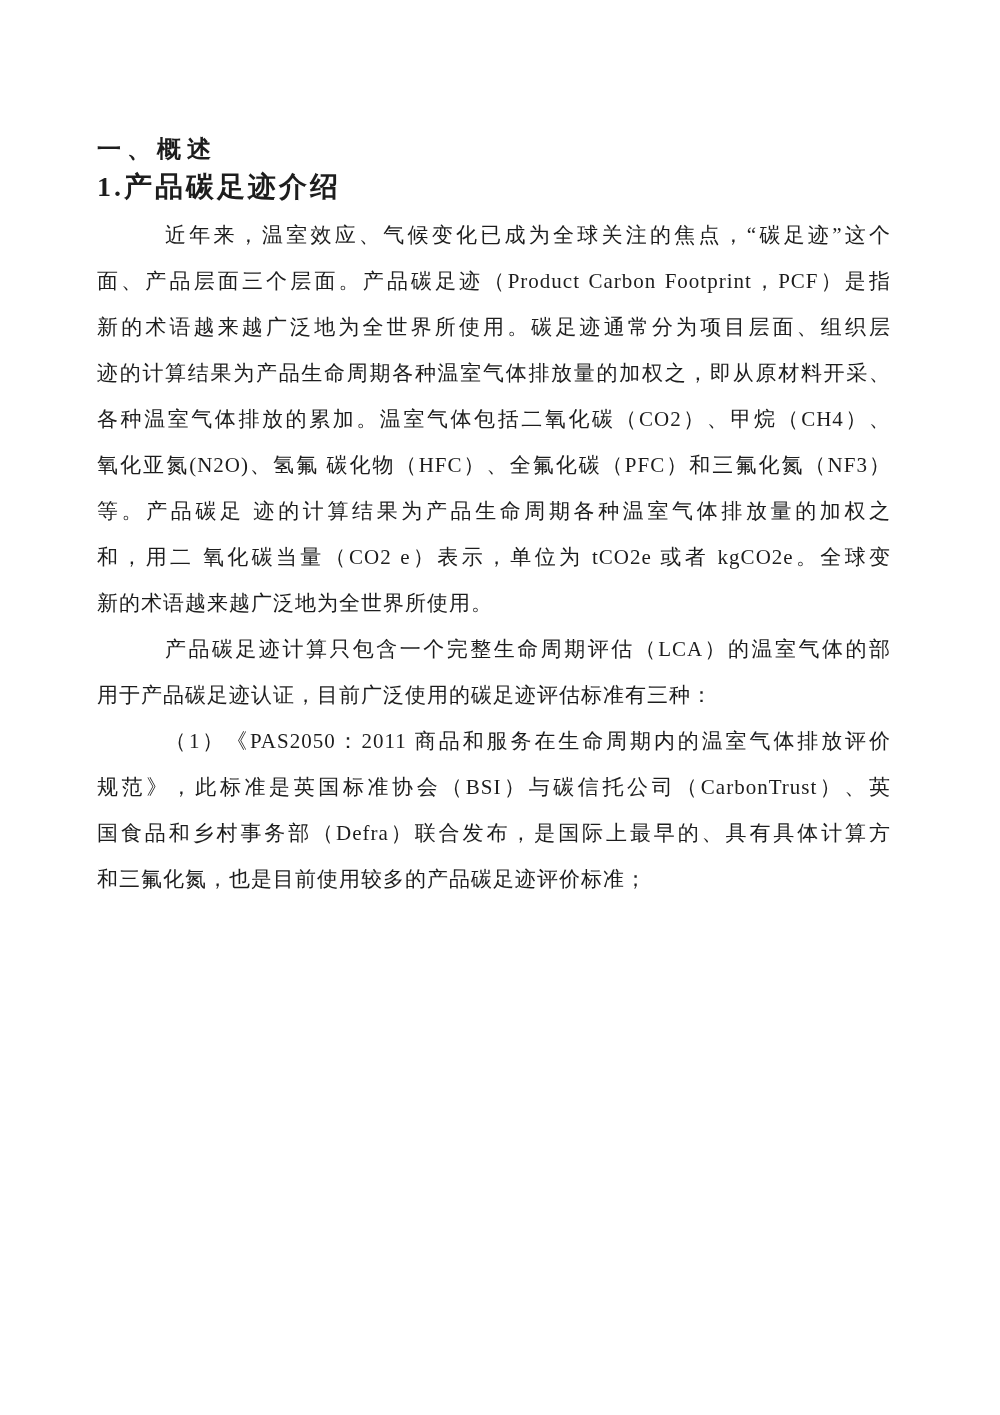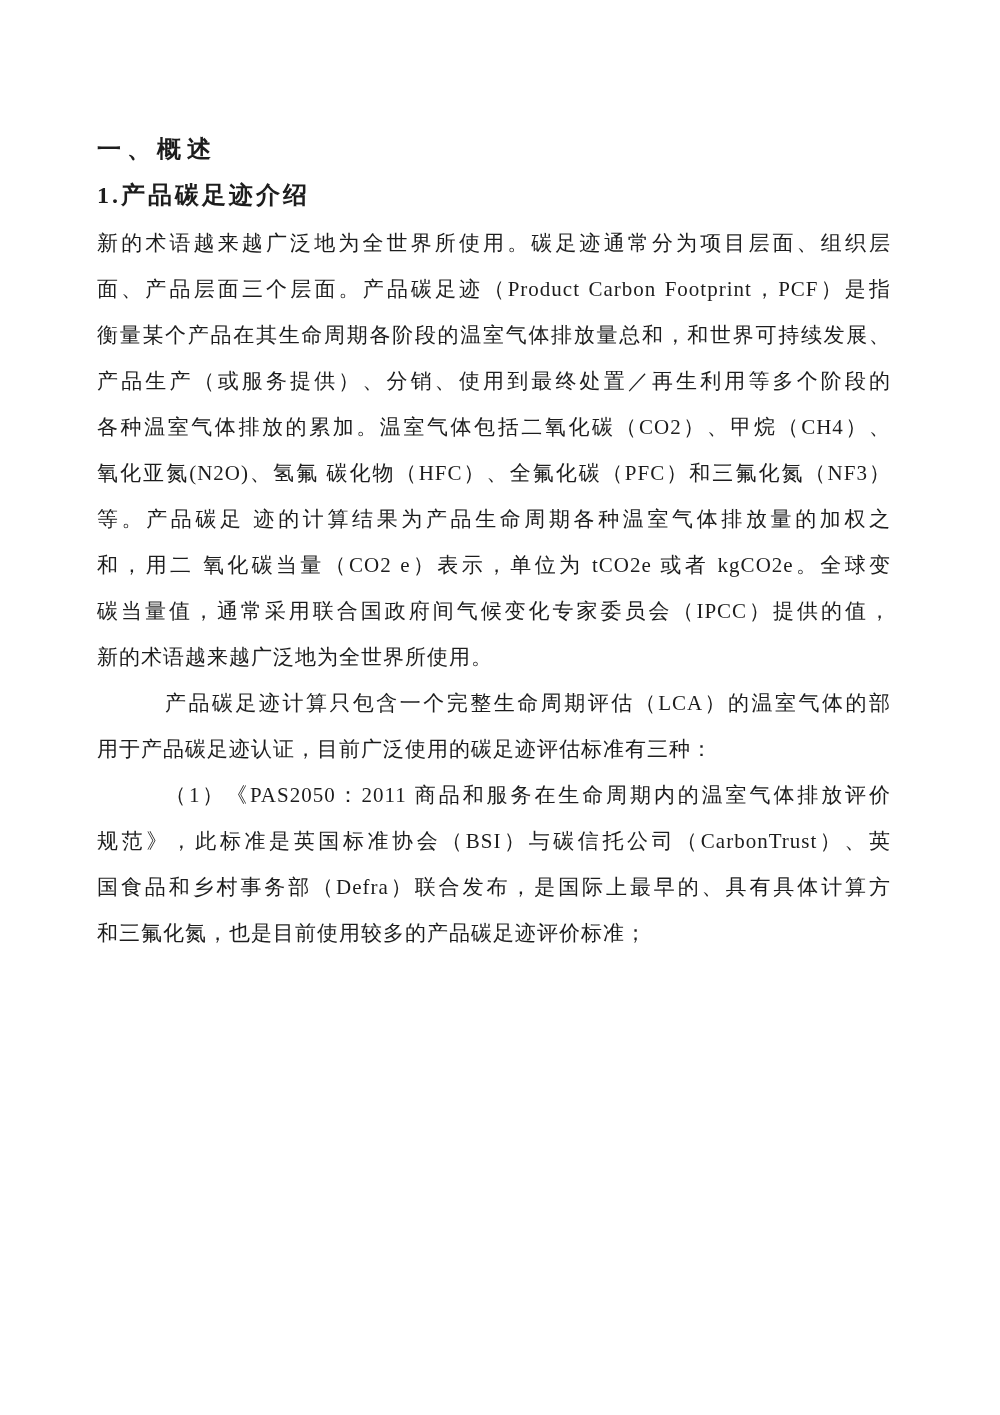--- a/index.html
+++ b/index.html
@@ -23,25 +23,25 @@
     width: 794px;
   }
   .h1 {
     font-size: 24px;
     font-weight: 700;
     letter-spacing: 6px;
     line-height: 30px;
     margin: 0 0 6px 0;
   }
   .h2 {
-    font-size: 24px;
+    font-size: 28px;
     font-weight: 700;
     letter-spacing: 3px;
     line-height: 30px;
-    margin: 16px 0 10px 0;
+    margin: 8px 0 10px 0;
   }
   .para {
     margin: 0;
   }
   .line {
     font-size: 21px;
     letter-spacing: 1px;
     line-height: 46px;
     text-align: justify;
     text-align-last: justify;
@@ -65,29 +65,28 @@
 </style>
 </head>
 <body>
 
 <div class="page">
   <div class="content">
     <div class="h1">一、概述</div>
     <div class="h2">1.产品碳足迹介绍</div>
     <div id="paragraphs">
         <div class="para">
+          <div class="line first">近年来，温室效应、气候变化已成为全球关注的焦点，“碳足迹”这个</div>
+          <div class="line">面、产品层面三个层面。产品碳足迹（Product Carbon Footprint，PCF）是指</div>
           <div class="line">新的术语越来越广泛地为全世界所使用。碳足迹通常分为项目层面、组织层</div>
-          <div class="line">面、产品层面三个层面。产品碳足迹（Product Carbon Footprint，PCF）是指</div>
-          <div class="line">衡量某个产品在其生命周期各阶段的温室气体排放量总和，和世界可持续发展、</div>
-          <div class="line">产品生产（或服务提供）、分销、使用到最终处置／再生利用等多个阶段的</div>
+          <div class="line">迹的计算结果为产品生命周期各种温室气体排放量的加权之，即从原材料开采、</div>
           <div class="line">各种温室气体排放的累加。温室气体包括二氧化碳（CO2）、甲烷（CH4）、</div>
           <div class="line">氧化亚氮(N2O)、氢氟 碳化物（HFC）、全氟化碳（PFC）和三氟化氮（NF3）</div>
           <div class="line">等。产品碳足 迹的计算结果为产品生命周期各种温室气体排放量的加权之</div>
           <div class="line">和，用二 氧化碳当量（CO2 e）表示，单位为 tCO2e 或者 kgCO2e。全球变</div>
-          <div class="line">碳当量值，通常采用联合国政府间气候变化专家委员会（IPCC）提供的值，</div>
           <div class="line end">新的术语越来越广泛地为全世界所使用。</div>
         </div>
         <div class="para">
           <div class="line first">产品碳足迹计算只包含一个完整生命周期评估（LCA）的温室气体的部</div>
           <div class="line end">用于产品碳足迹认证，目前广泛使用的碳足迹评估标准有三种：</div>
         </div>
         <div class="para">
           <div class="line first">（1）《PAS2050：2011 商品和服务在生命周期内的温室气体排放评价</div>
           <div class="line">规范》，此标准是英国标准协会（BSI）与碳信托公司（CarbonTrust）、英</div>
           <div class="line">国食品和乡村事务部（Defra）联合发布，是国际上最早的、具有具体计算方</div>

